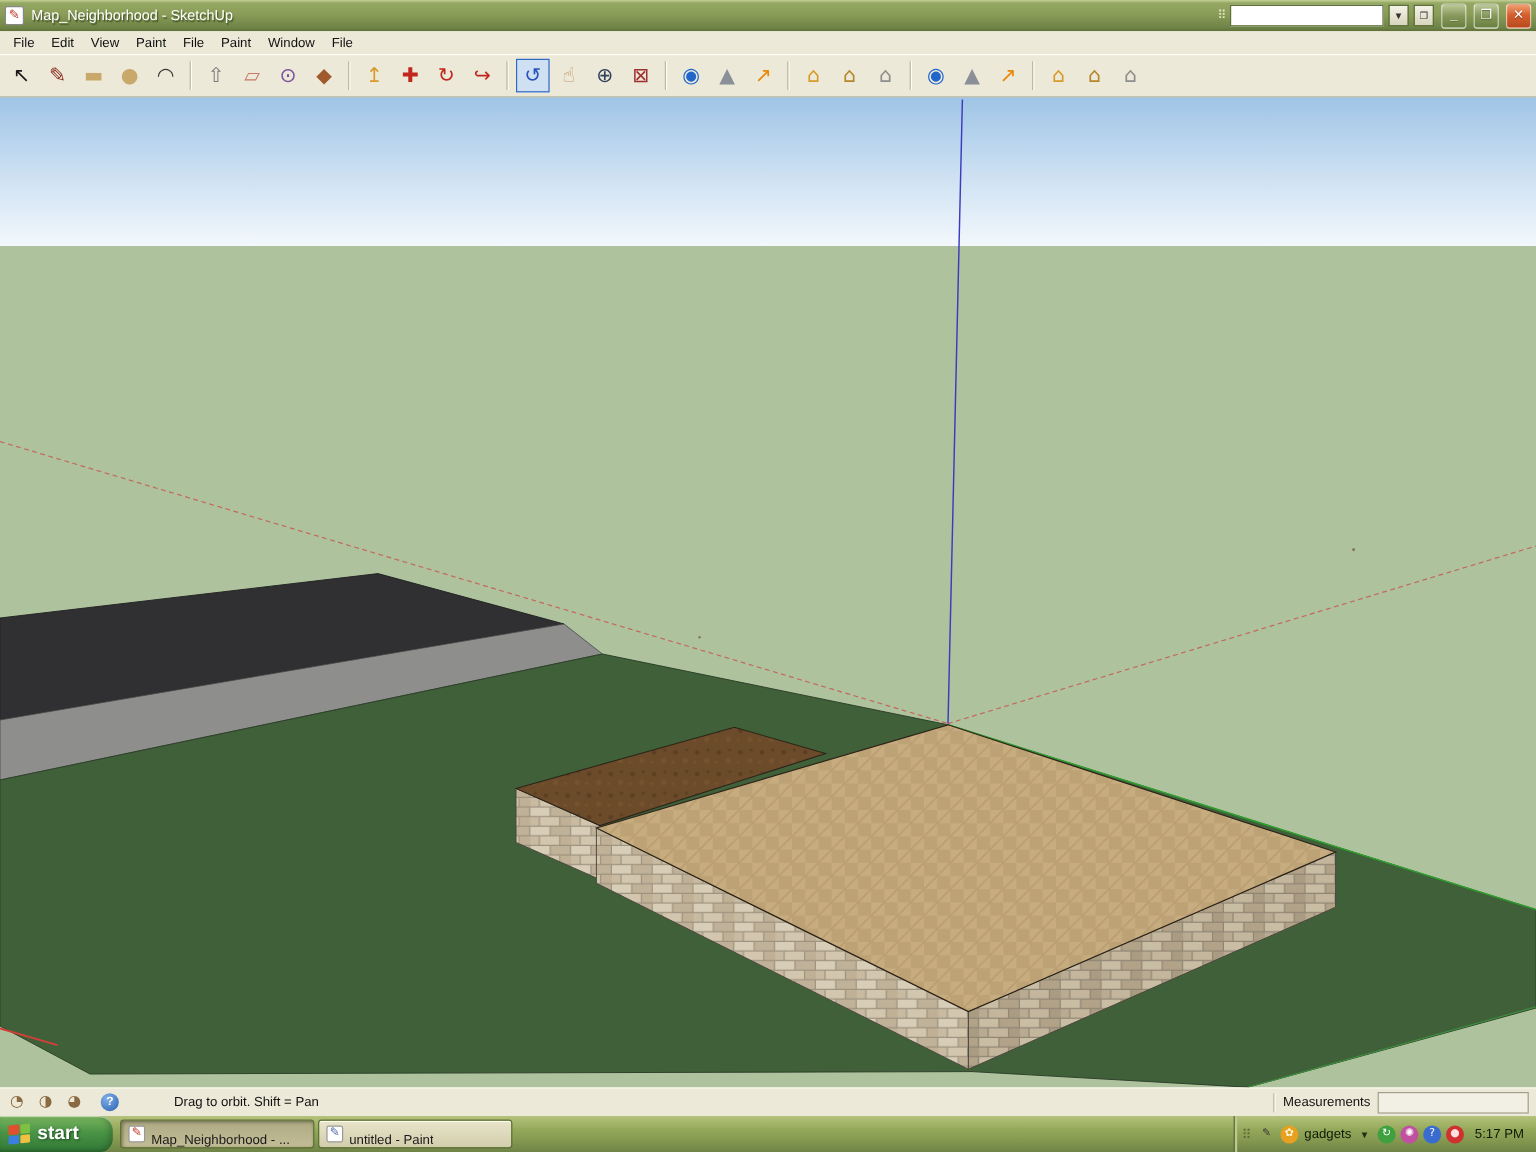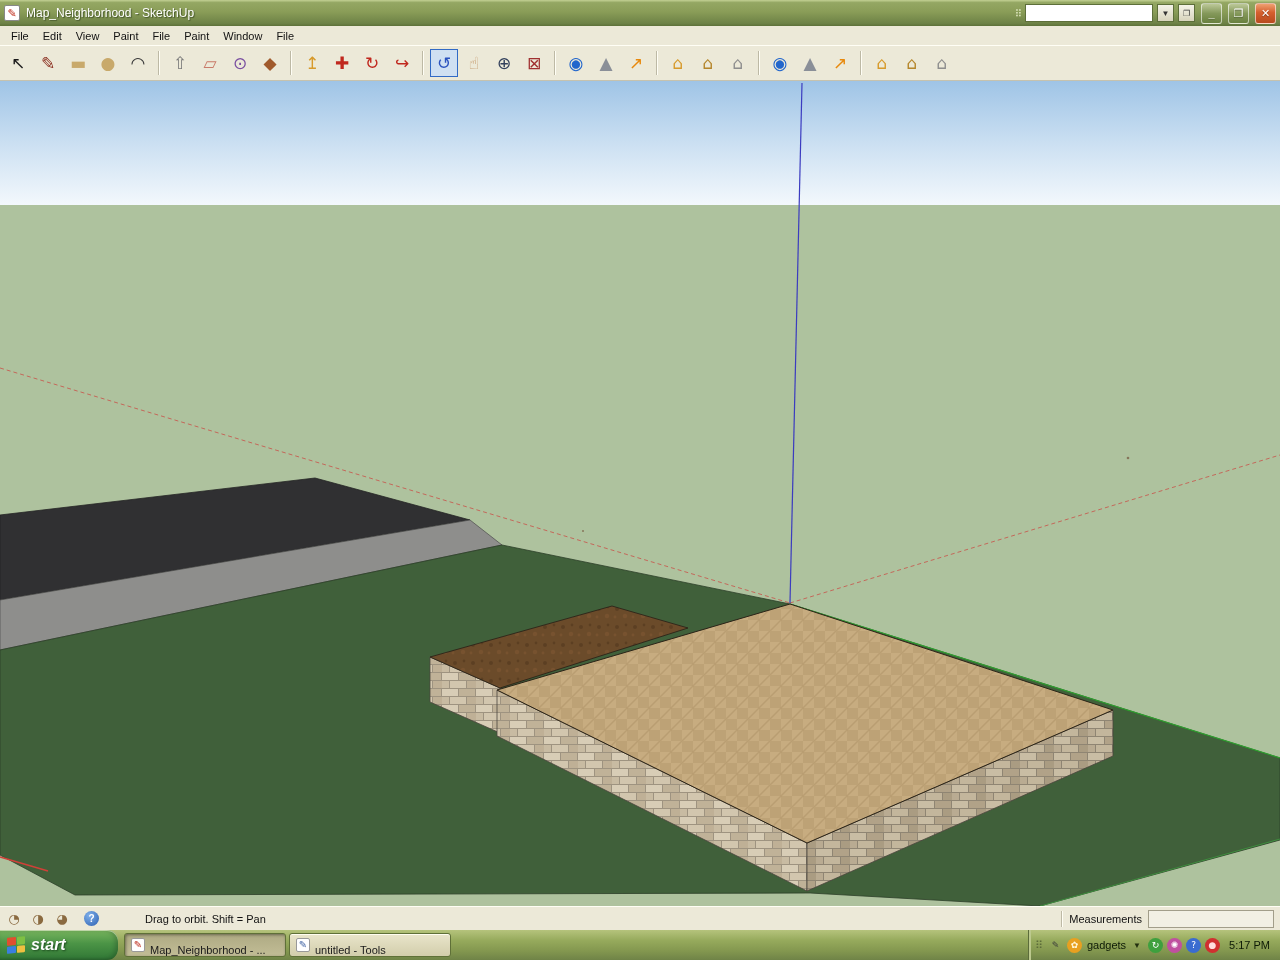--- a/index.html
+++ b/index.html
@@ -48,22 +48,22 @@
     color:#fff;font-weight:bold;font-size:10px;display:flex;align-items:center;justify-content:center;margin-left:8px;}
   .hint-text{color:#111;margin-left:40px;}
   .sb-right{margin-left:auto;display:flex;align-items:center;gap:6px;}
   .sb-sep{width:2px;height:16px;border-left:1px solid #bdb9a5;border-right:1px solid #fffef5;}
   .measure-label{color:#111;}
   .measure-input{width:126px;height:18px;border:1px solid #a29e8a;background:#f2f0e4;font-size:11px;padding:0 3px;}
 
   
   .taskbar{height:30px;display:flex;align-items:stretch;
     background:linear-gradient(#b5c37c 0%,#96aa5c 35%,#83974f 70%,#6f8347 100%);}
-  .start-btn{width:118px;display:flex;align-items:center;gap:6px;padding:0 10px 0 7px;border:none;
-    border-radius:0 11px 11px 0;color:#fff;font-weight:bold;font-style:italic;font-size:16px;
+  .start-btn{width:94px;display:flex;align-items:center;gap:6px;padding:0 10px 0 7px;border:none;
+    border-radius:0 11px 11px 0;color:#fff;font-weight:bold;font-size:16px;
     text-shadow:1px 1px 2px #1c4a1e;cursor:pointer;
     background:linear-gradient(#79b65e 0%,#4b9446 45%,#357c38 90%,#2b6a30 100%);
     box-shadow:inset -3px 0 5px #00000033, inset 0 1px 0 #cfe9b7;}
   .flag{width:18px;height:16px;display:grid;grid-template-columns:1fr 1fr;grid-template-rows:1fr 1fr;gap:1px;transform:skewY(-6deg);}
   .flag span{border-radius:1px;}
   .tasks{display:flex;align-items:center;padding-left:6px;gap:3px;flex:1;min-width:0;}
   .task{height:24px;width:162px;border-radius:3px;display:flex;align-items:center;gap:5px;padding:0 6px;
     font-size:11px;color:#1a1a1a;border:1px solid #5f7038;
     background:linear-gradient(#e9e5cb,#d2cdab);box-shadow:inset 0 1px 0 #fffdf0;}
   .task.active{background:linear-gradient(#aeaa83,#c2bd96);box-shadow:inset 1px 1px 3px #00000066;}
@@ -296,21 +296,21 @@
     </span>
     <span>start</span>
   </button>
   <div class="tasks">
       <div class="task active">
         <span class="task-ico" style="color: rgb(192, 48, 32);">✎</span>
         <span class="task-label">Map_Neighborhood - ...</span>
       </div>
       <div class="task">
         <span class="task-ico" style="color: rgb(74, 107, 168);">✎</span>
-        <span class="task-label">untitled - Tools</span>
+        <span class="task-label">untitled - Paint</span>
       </div>
     </div>
   <div class="tray">
     <span class="tray-grip">⠿</span>
     <span style="display:flex;gap:4px;">
         <span class="tray-ico" style="color: rgb(58, 58, 58); background: transparent;">✎</span>
         <span class="tray-ico" style="color: rgb(255, 246, 216); background: rgb(232, 160, 32);">✿</span>
       </span>
     <span>gadgets</span>
     <button class="tray-drop">▼</button>

